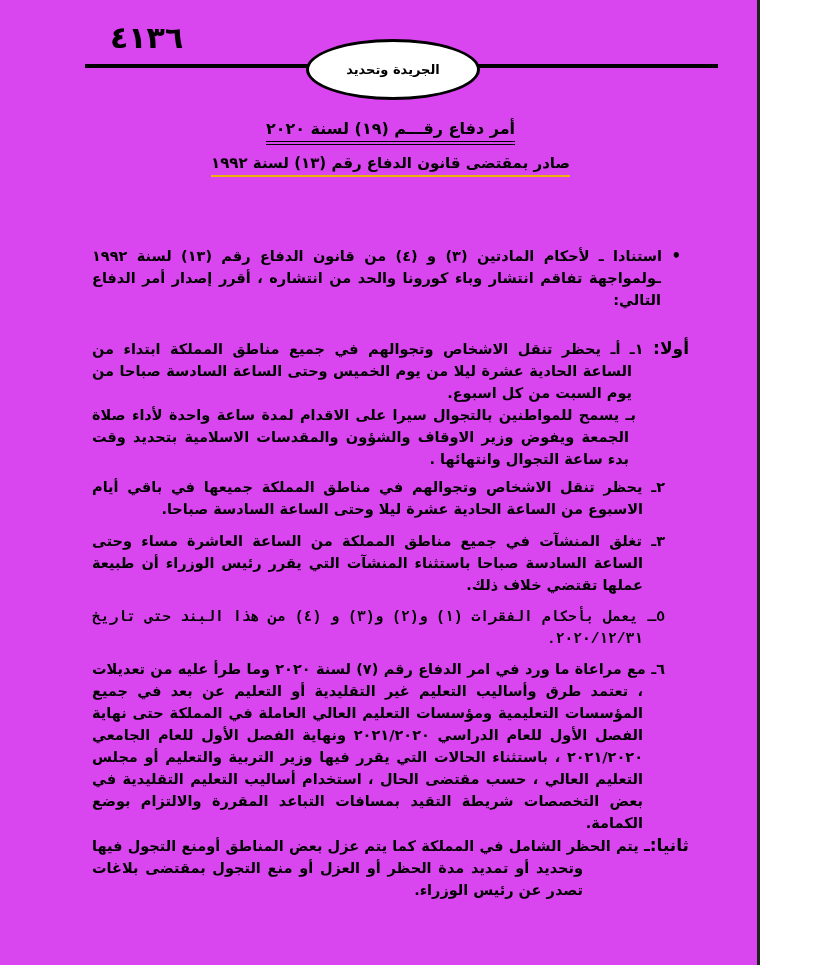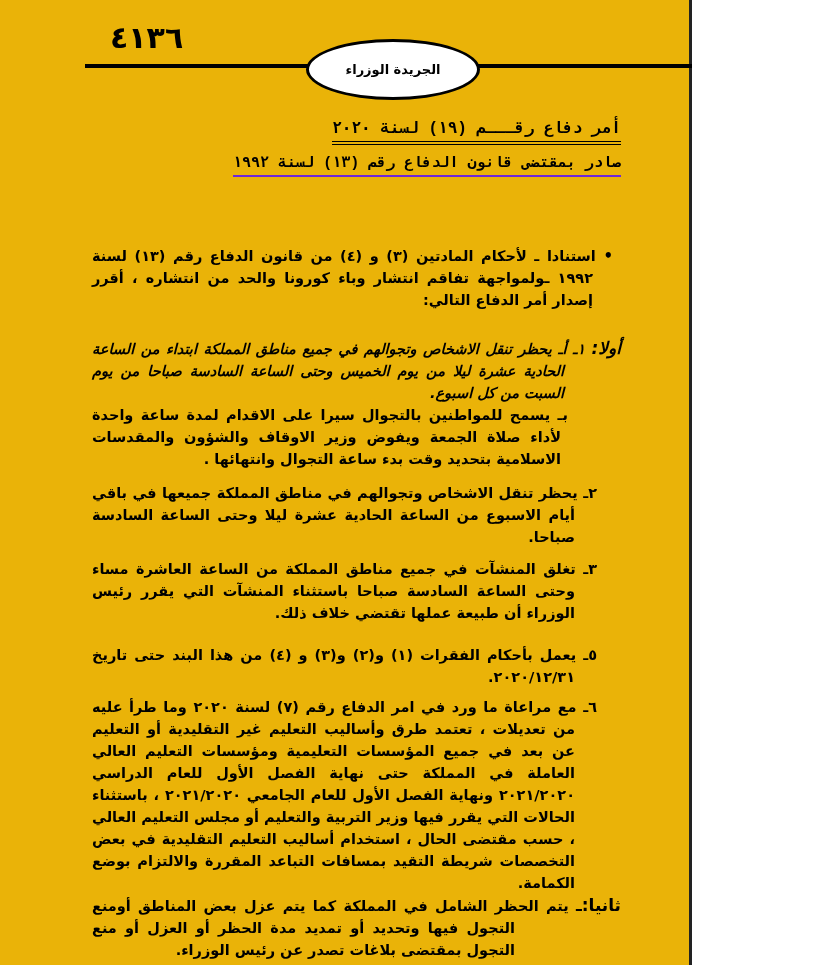--- a/index.html
+++ b/index.html
@@ -1,17 +1,17 @@
 <!DOCTYPE html>
 <html lang="ar"><head>
 <meta charset="utf-8">
 <style>
   html,body { margin:0; padding:0; background:#ffffff; }
   .page {
-    position:relative; width:692px; height:965px; background:#eab308;
+    position:relative; width:760px; height:965px; background:#d946ef;
     font-family:"DejaVu Sans","Liberation Sans",sans-serif;
     color:#000; overflow:hidden;
   }
   
   .scan-edge { position:absolute; top:0; right:0; width:3px; height:100%; background:#222; }
 
   
   .page-number {
     position:absolute; top:20px; left:110px;
     font-size:30px; font-weight:bold; letter-spacing:2px;
@@ -25,56 +25,56 @@
     display:flex; align-items:center; justify-content:center;
     font-size:13px; font-weight:bold; direction:rtl;
   }
 
   
   .doc {
     position:absolute; top:112px; right:71px; left:92px;
     direction:rtl; text-align:justify;
     font-size:14.5px; font-weight:bold; line-height:22px;
   }
-  .title { text-align:right; padding-top:6px;font-family:Liberation Mono, monospace; }
+  .title { text-align:center; padding-top:6px; }
   .title div { margin-bottom:7px; }
   .title .t1 {
     display:inline-block; font-size:16px; line-height:20px;
     border-bottom:4px double #000; padding-bottom:2px;
   }
   .title .t2 {
     display:inline-block; font-size:15px; line-height:19px;
-    border-bottom:2px solid #6d28d9; padding-bottom:2px;
+    border-bottom:2px solid #eab308; padding-bottom:2px;
   }
   p { margin:0; }
   .preamble   { margin-top:68px; padding-right:28px; text-indent:-20px; }
   .bullet     { font-size:15px; }
   .sec-label  { font-size:17px; }
-  .item-a     { margin-top:26px; padding-right:57px; text-indent:-57px;font-style:italic; }
+  .item-a     { margin-top:26px; padding-right:57px; text-indent:-57px; }
   .item-b     { margin-top:0; padding-right:60px; text-indent:-7px; }
-  .item-2     { margin-top:12px; }
+  .item-2     { margin-top:6px; }
   .item-3     { margin-top:10px; }
   .item-4     { margin-top:14px; }
-  .item-5     { margin-top:20px; }
+  .item-5     { margin-top:10px;font-family:Liberation Mono, monospace; }
   .item-6     { margin-top:8px; }
   .num-item   { padding-right:46px; text-indent:-22px; }
   .second     { padding-right:106px; text-indent:-106px; }
 </style>
 </head>
 <body>
 
 <div class="page">
 
   <div class="scan-edge"></div>
 
   <div>
     <div class="page-number">٤١٣٦</div>
     <div class="header-rule"></div>
     <div class="seal">
-      <span>الجريدة الوزراء</span>
+      <span>الجريدة وتحديد</span>
     </div>
   </div>
 
   <div class="doc">
 
     <div class="title">
       <div><span class="t1">أمر دفاع رقـــم (١٩) لسنة ٢٠٢٠</span></div>
       <div><span class="t2">صادر بمقتضى قانون الدفاع رقم (١٣) لسنة ١٩٩٢</span></div>
     </div>
 

